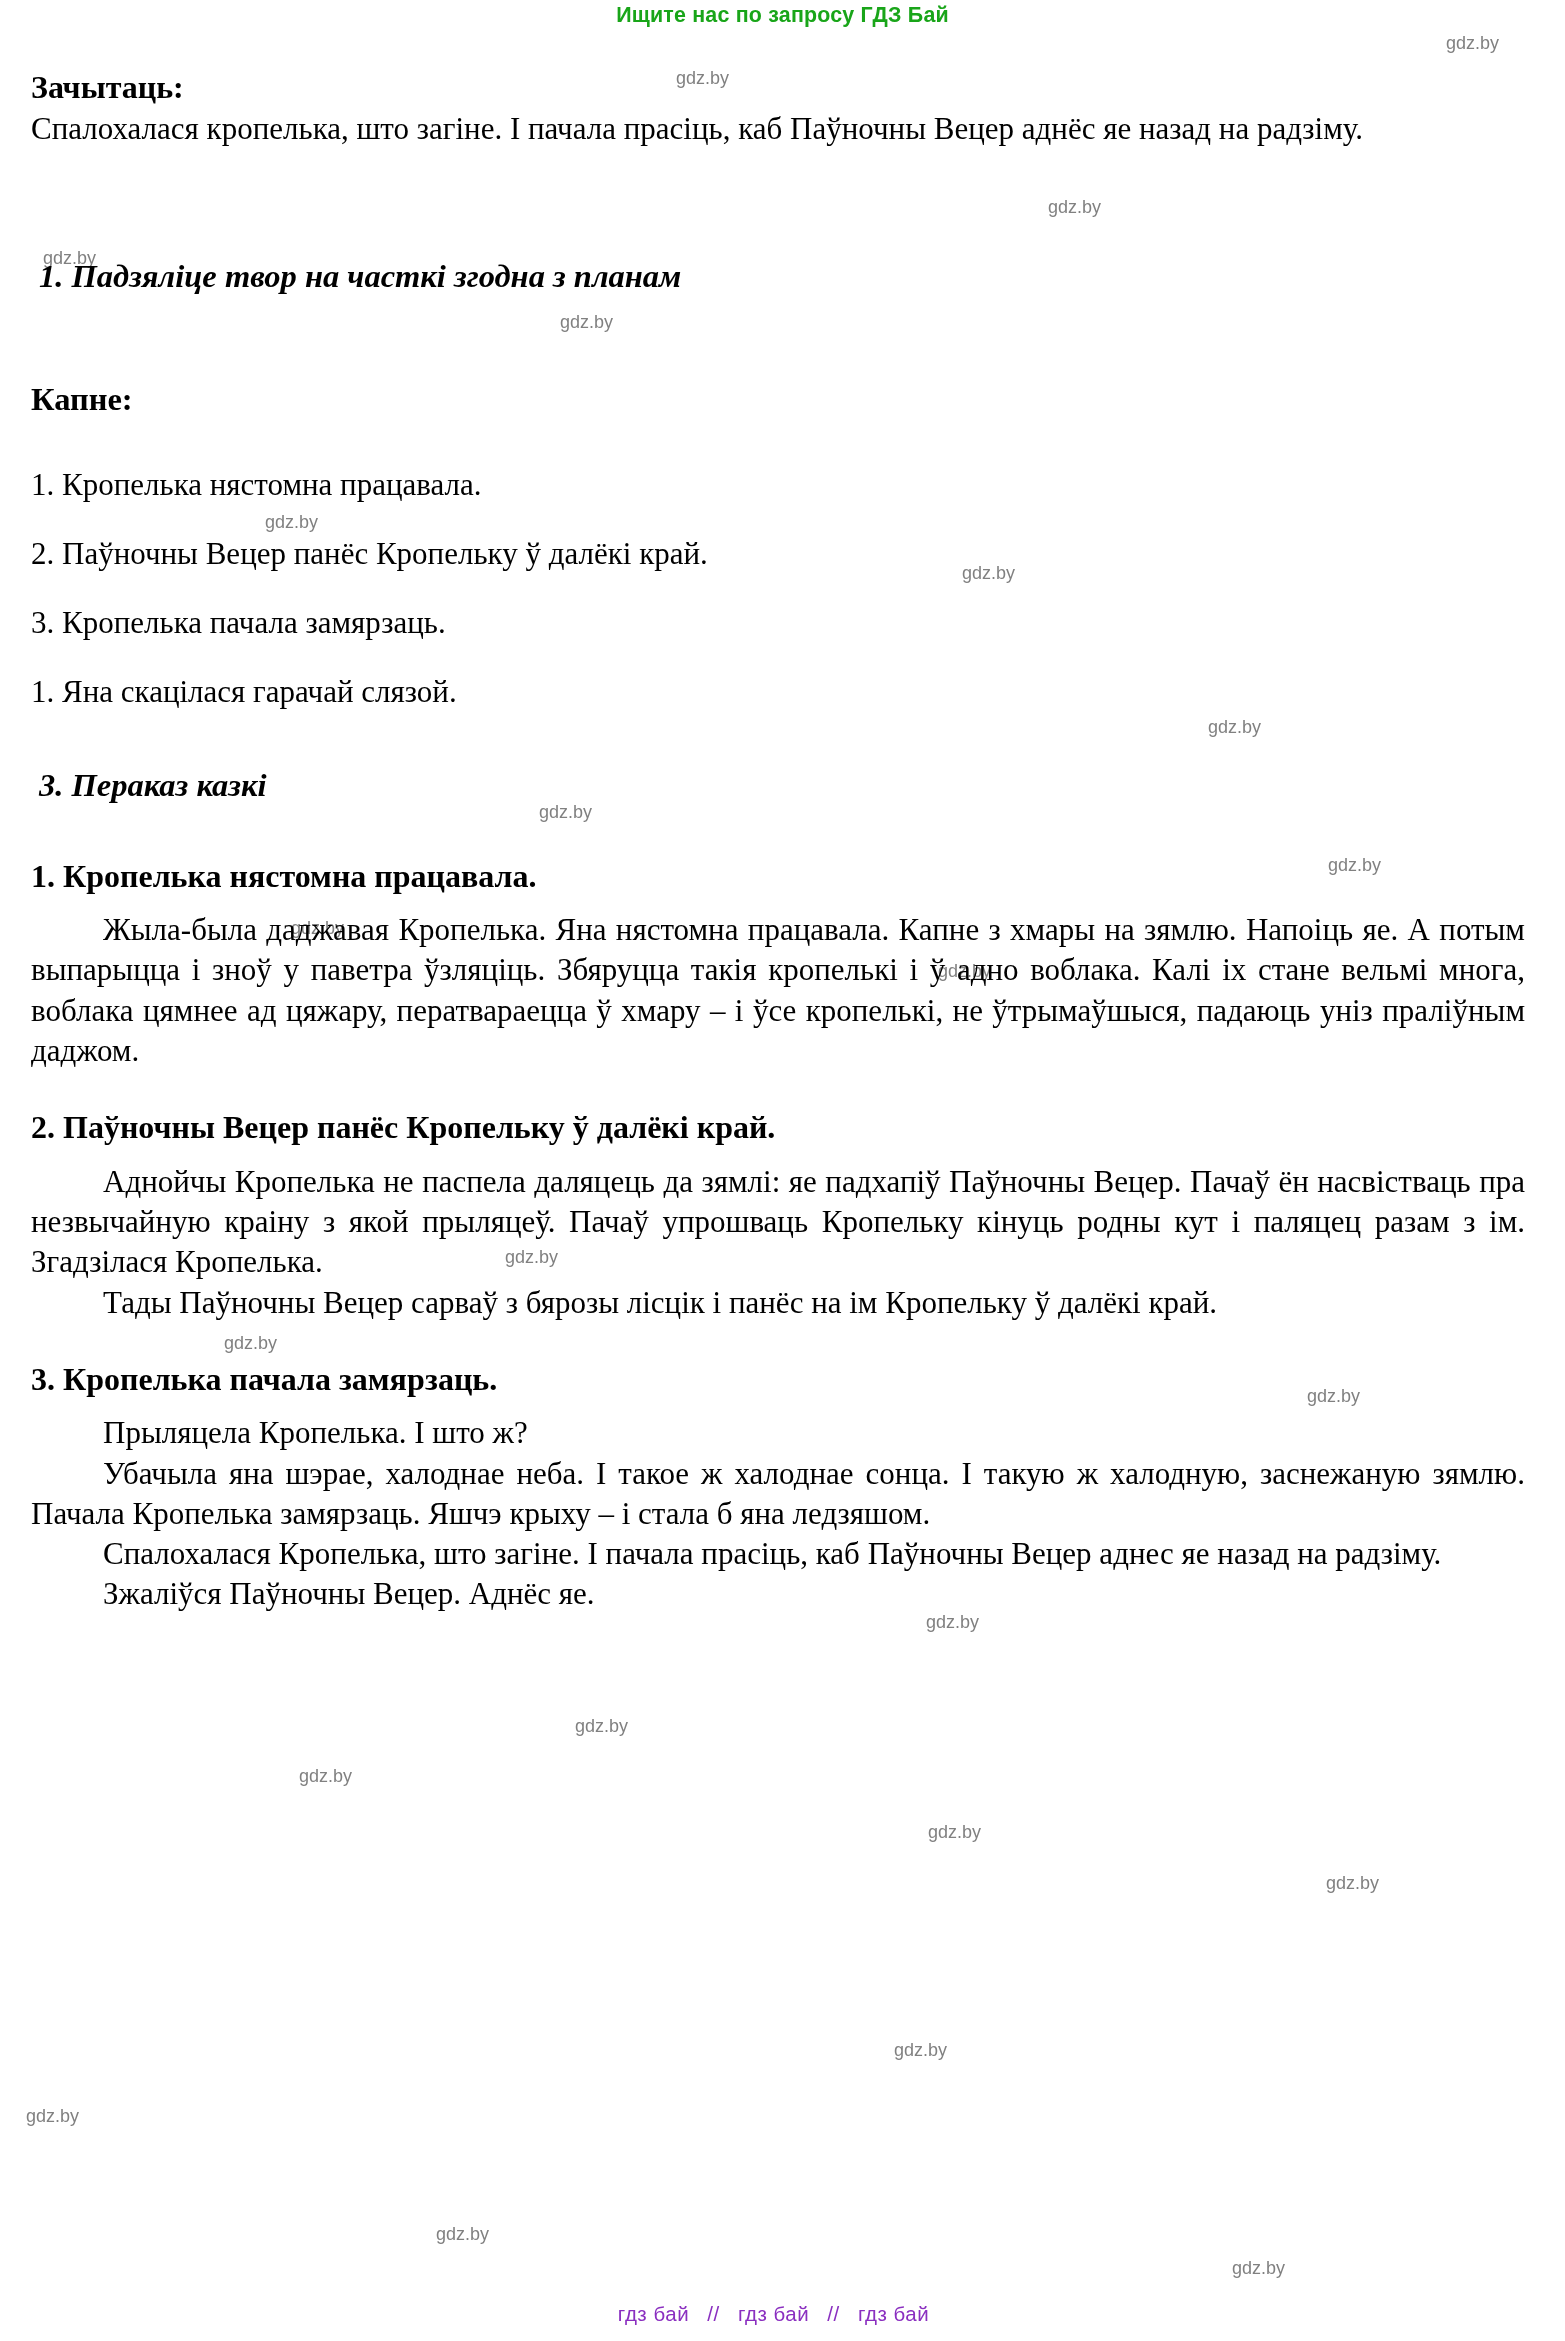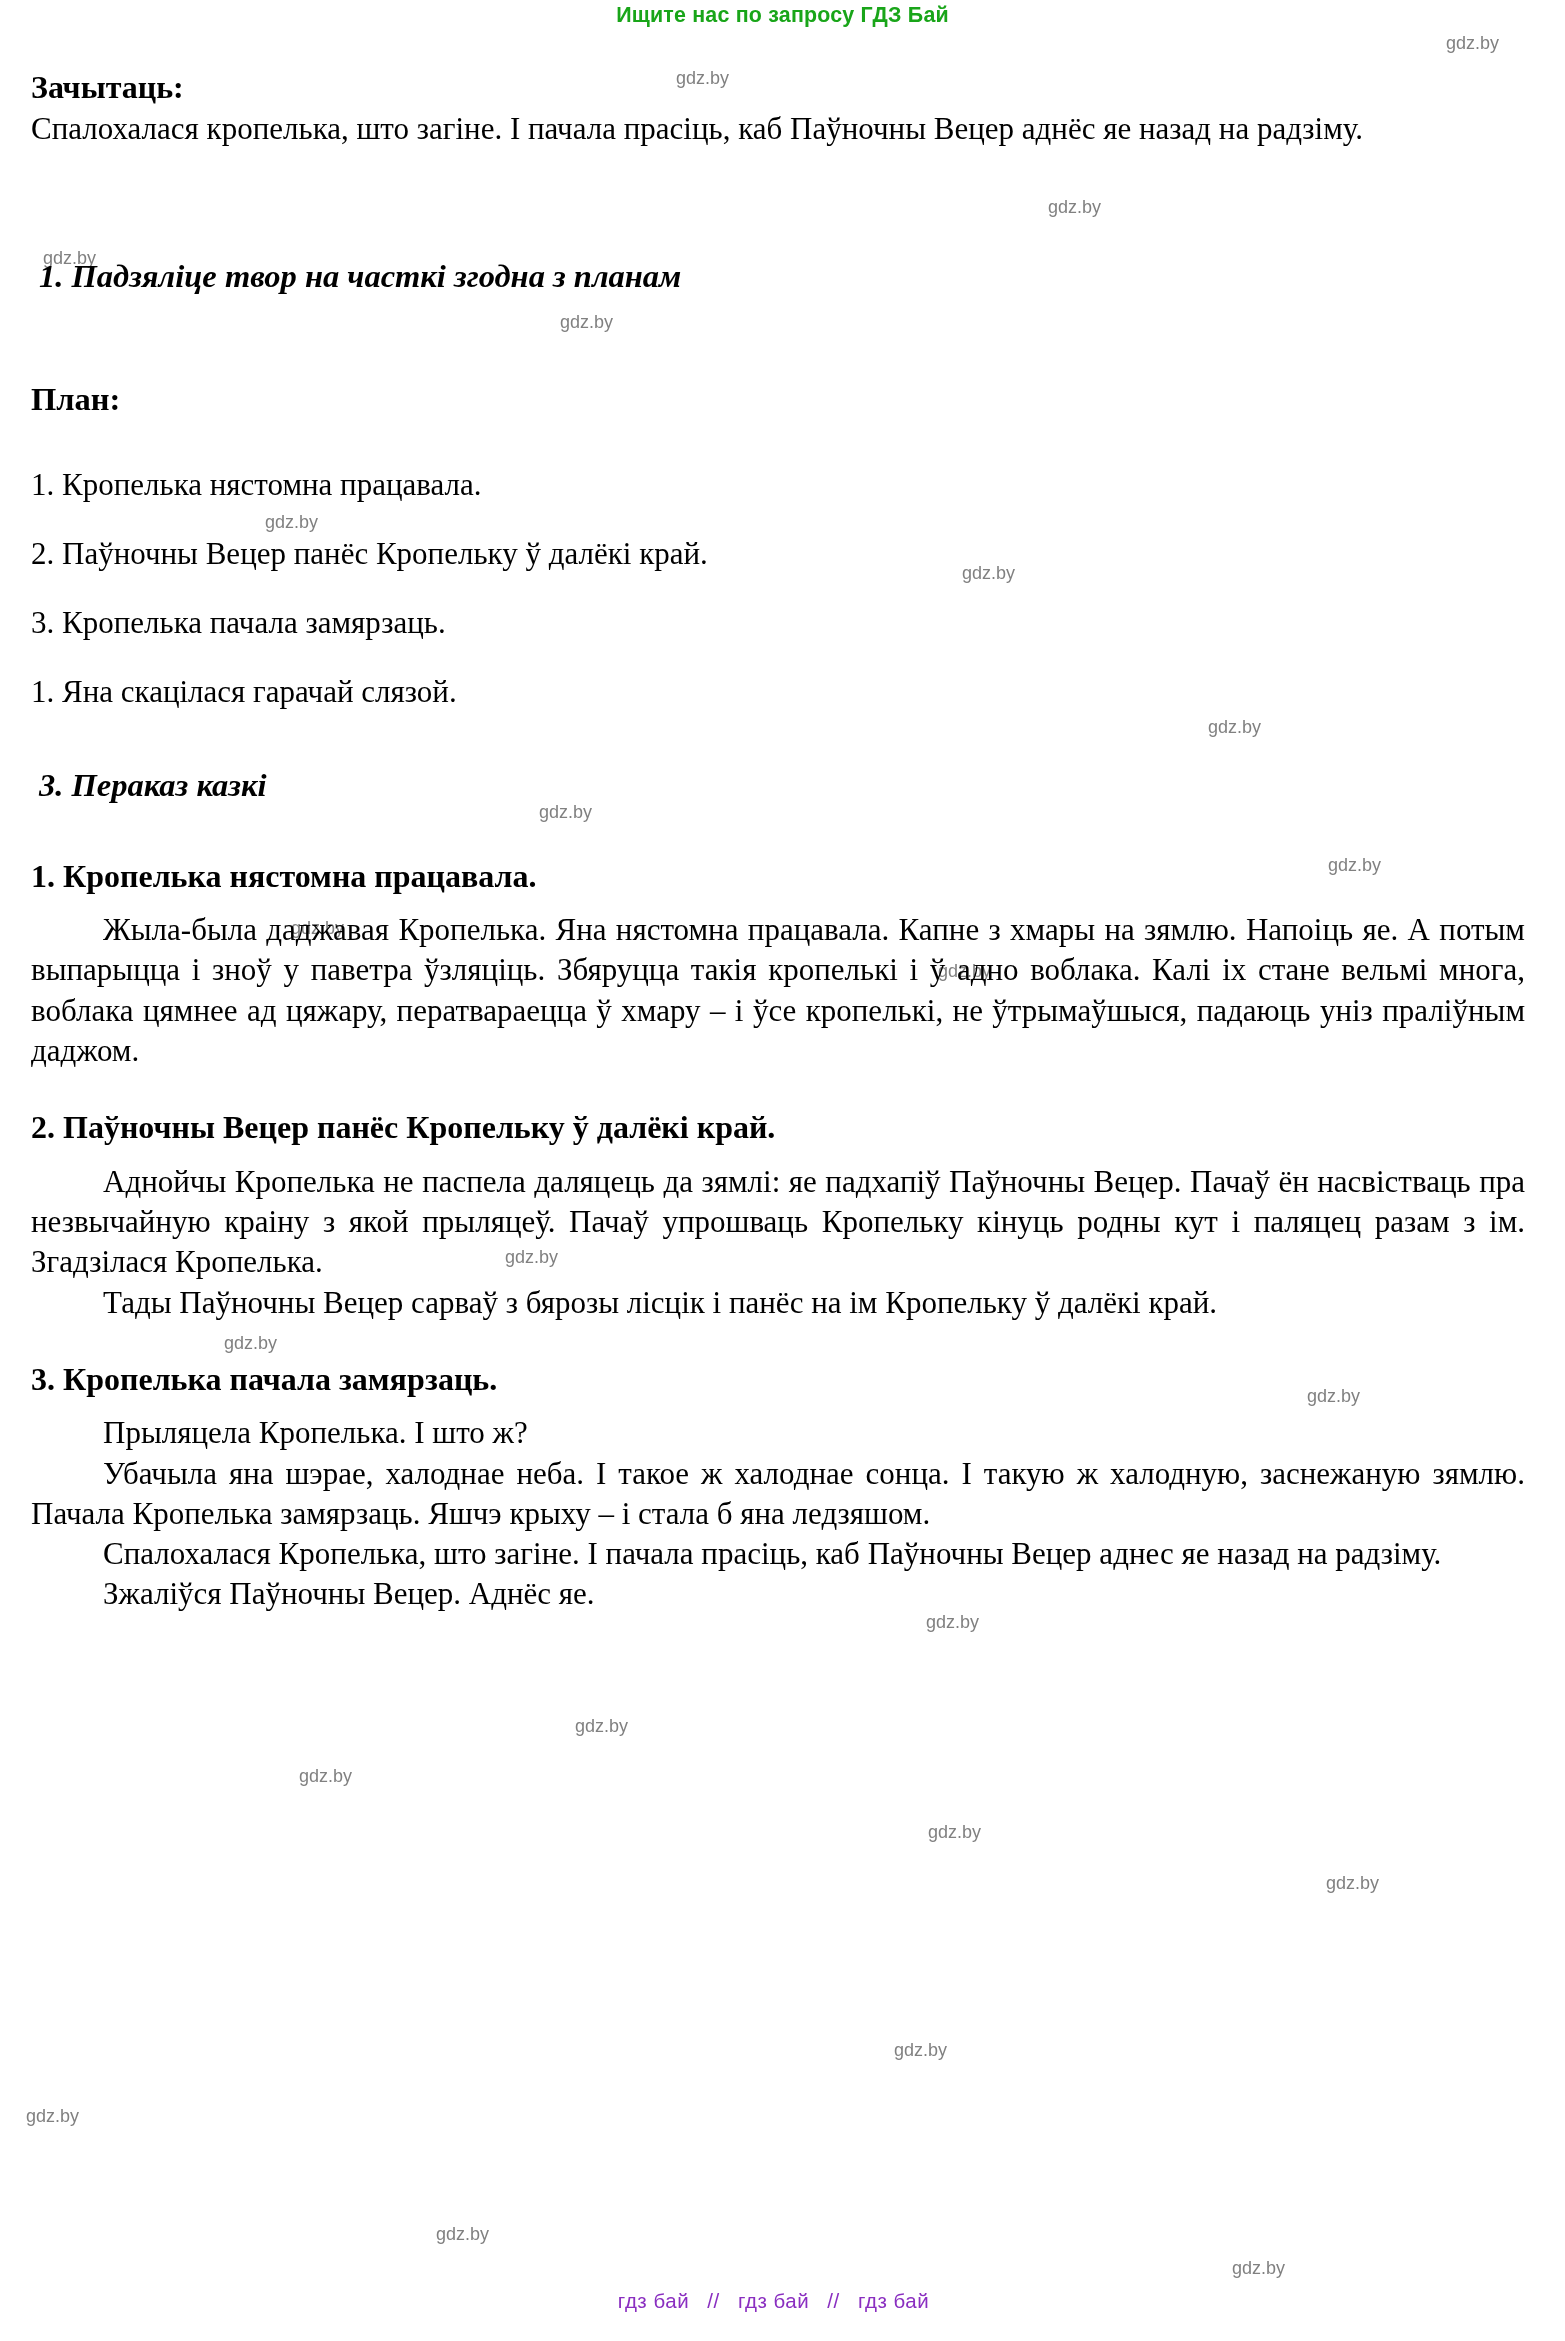--- a/index.html
+++ b/index.html
@@ -82,21 +82,21 @@
     font-weight: normal;
     font-size: 18px;
     color: #6b6b6b;
     opacity: .85;
     z-index: 1;
     pointer-events: none;
     white-space: nowrap;
   }
   .footer {
     position: absolute;
-    bottom: 29px;
+    bottom: 16px;
     left: 0;
     width: 1547px;
     text-align: center;
     font-family: "Liberation Sans", sans-serif;
     font-size: 20.5px;
     color: #8a2fc0;
     letter-spacing: 0.5px;
   }
   .footer span { margin: 0 8.6px; }
   .footer .sep { color: #8a2fc0; margin: 0 3.4px; }
@@ -140,21 +140,21 @@
 
     <div class="sp-54"></div>
 
 
     <div class="sp-64"></div>
 
     <div class="sec-title">1. Падзяліце твор на часткі згодна з планам</div>
 
     <div class="sp-54"></div>
 
-    <div class="line plan-head">План:</div>
+    <div class="line plan-head">Капне:</div>
 
     <div class="sp-18"></div>
 
     <div>
       <div class="line">1. Кропелька нястомна працавала.</div>
       <div class="line">2. Паўночны Вецер панёс Кропельку ў далёкі край.</div>
       <div class="line">3. Кропелька пачала замярзаць.</div>
       <div class="line">1. Яна скацілася гарачай слязой.</div>
     </div>
 

